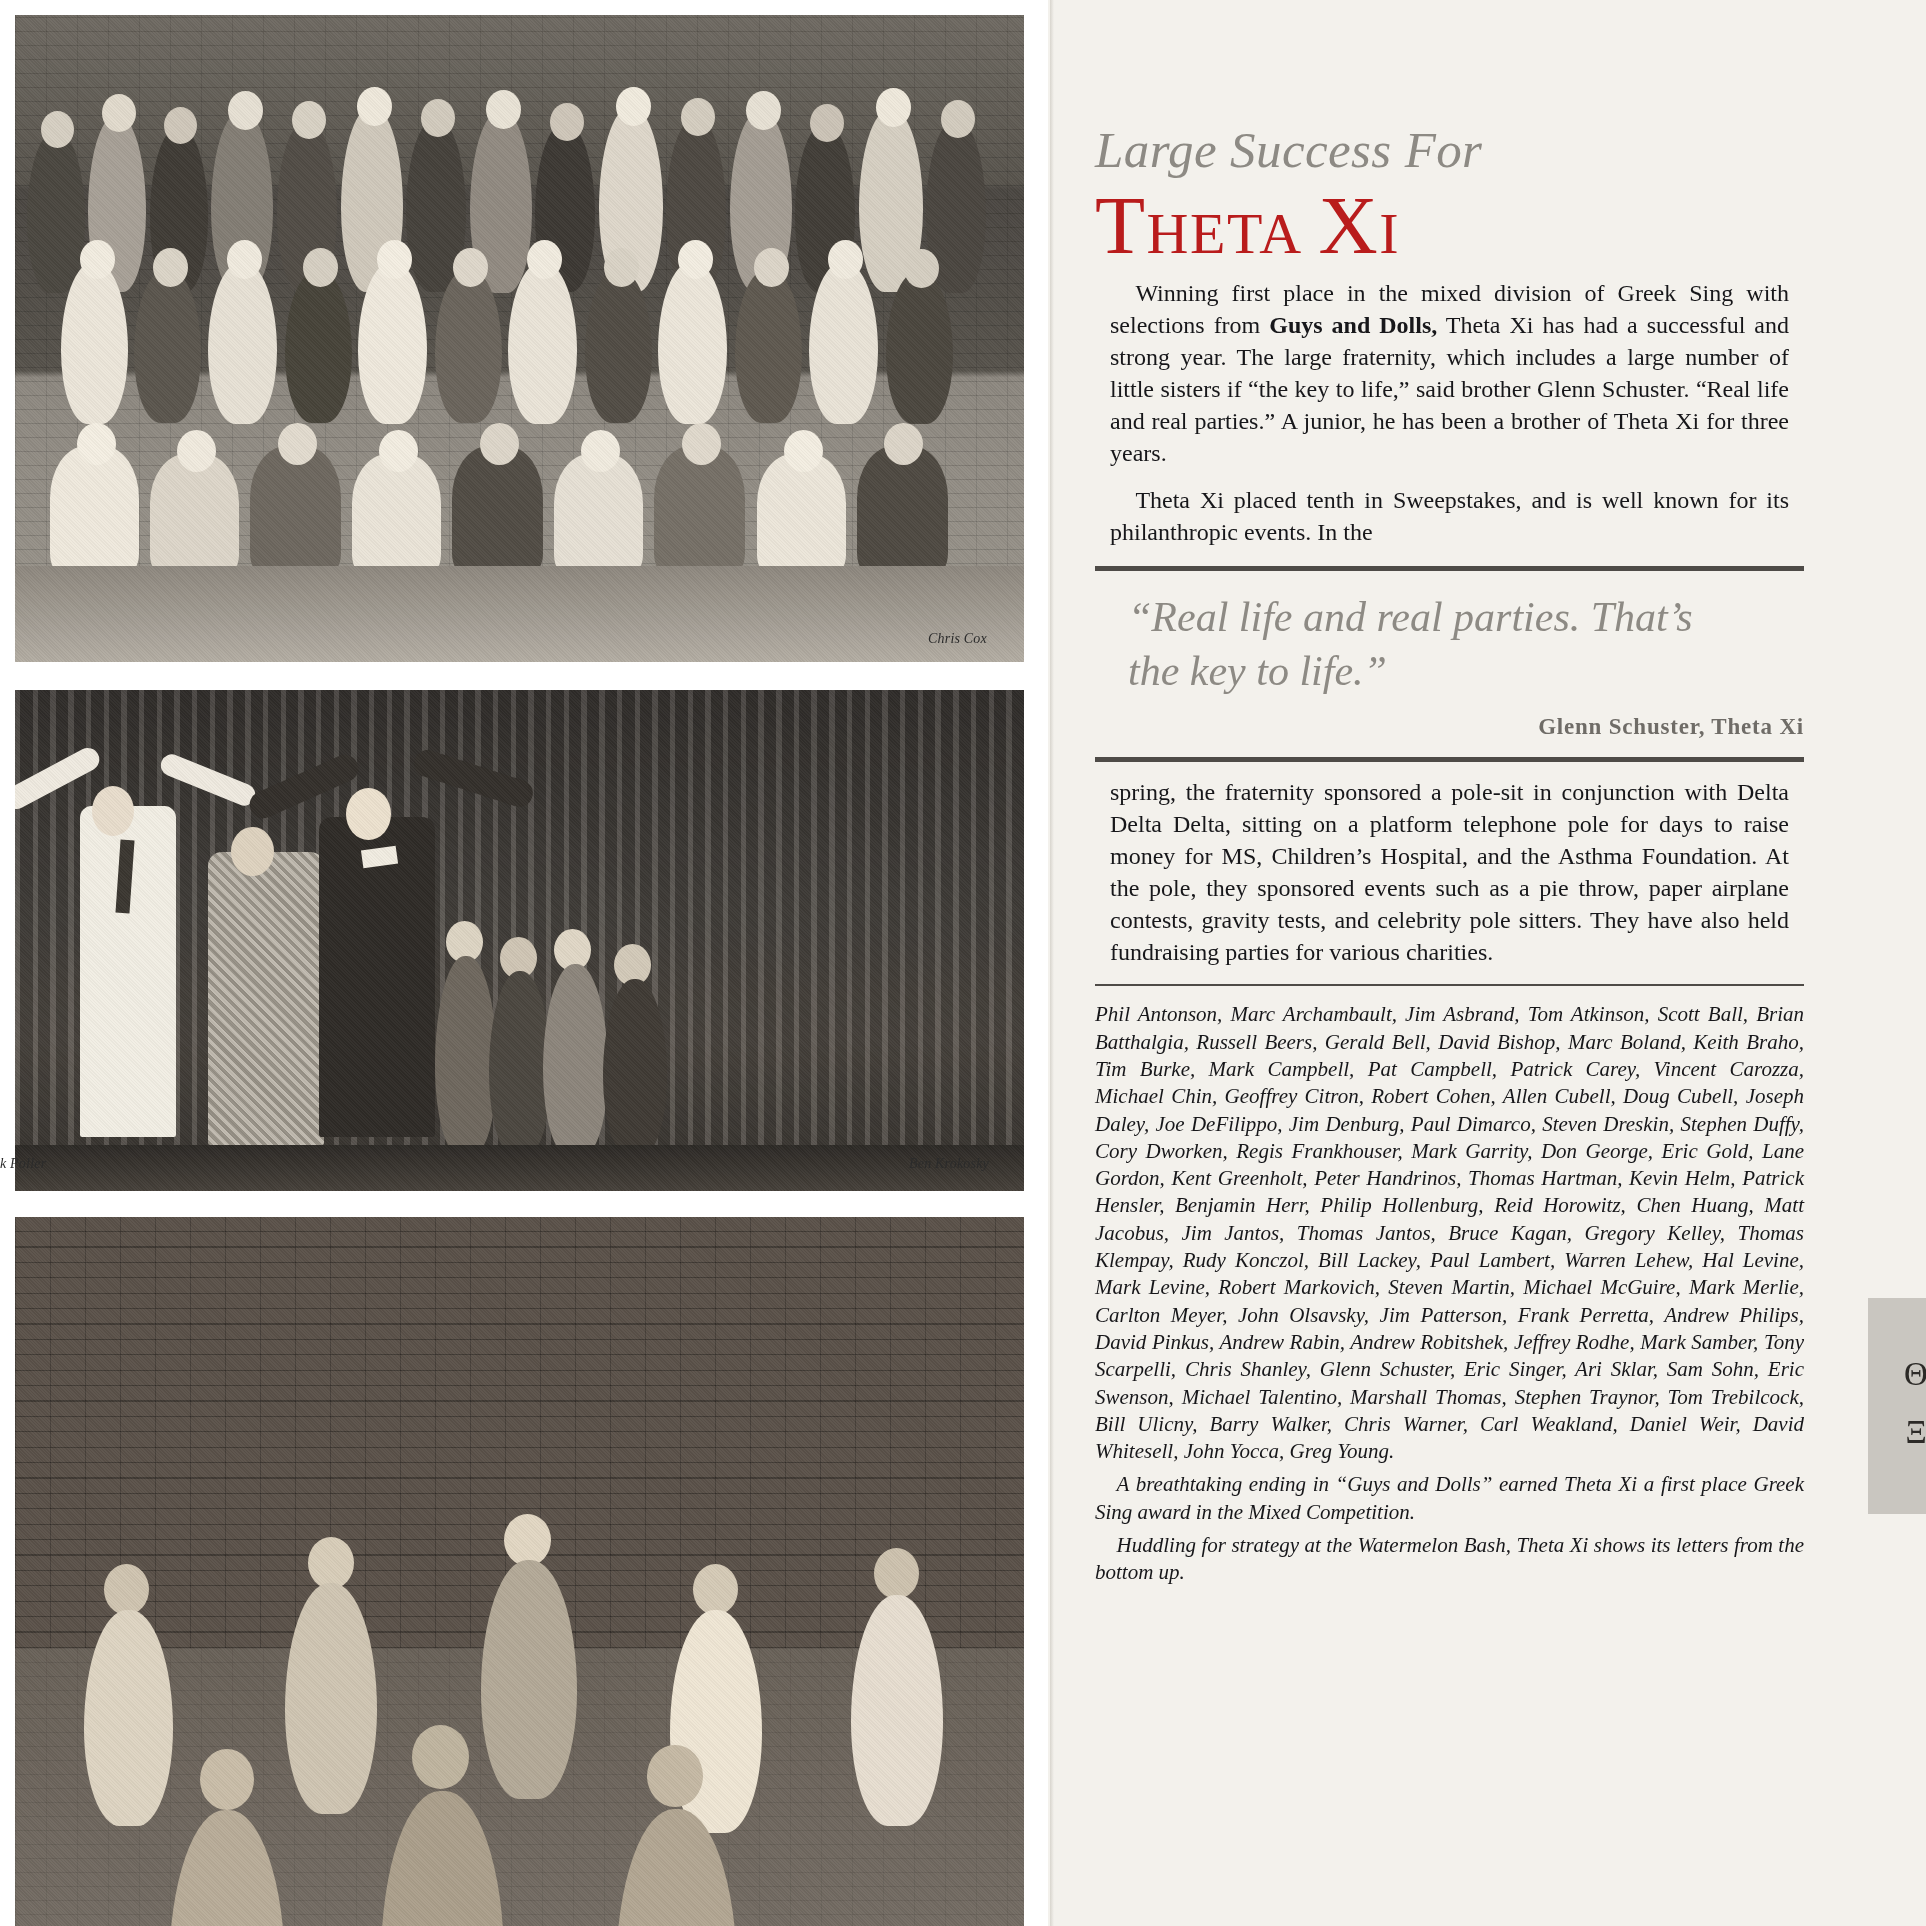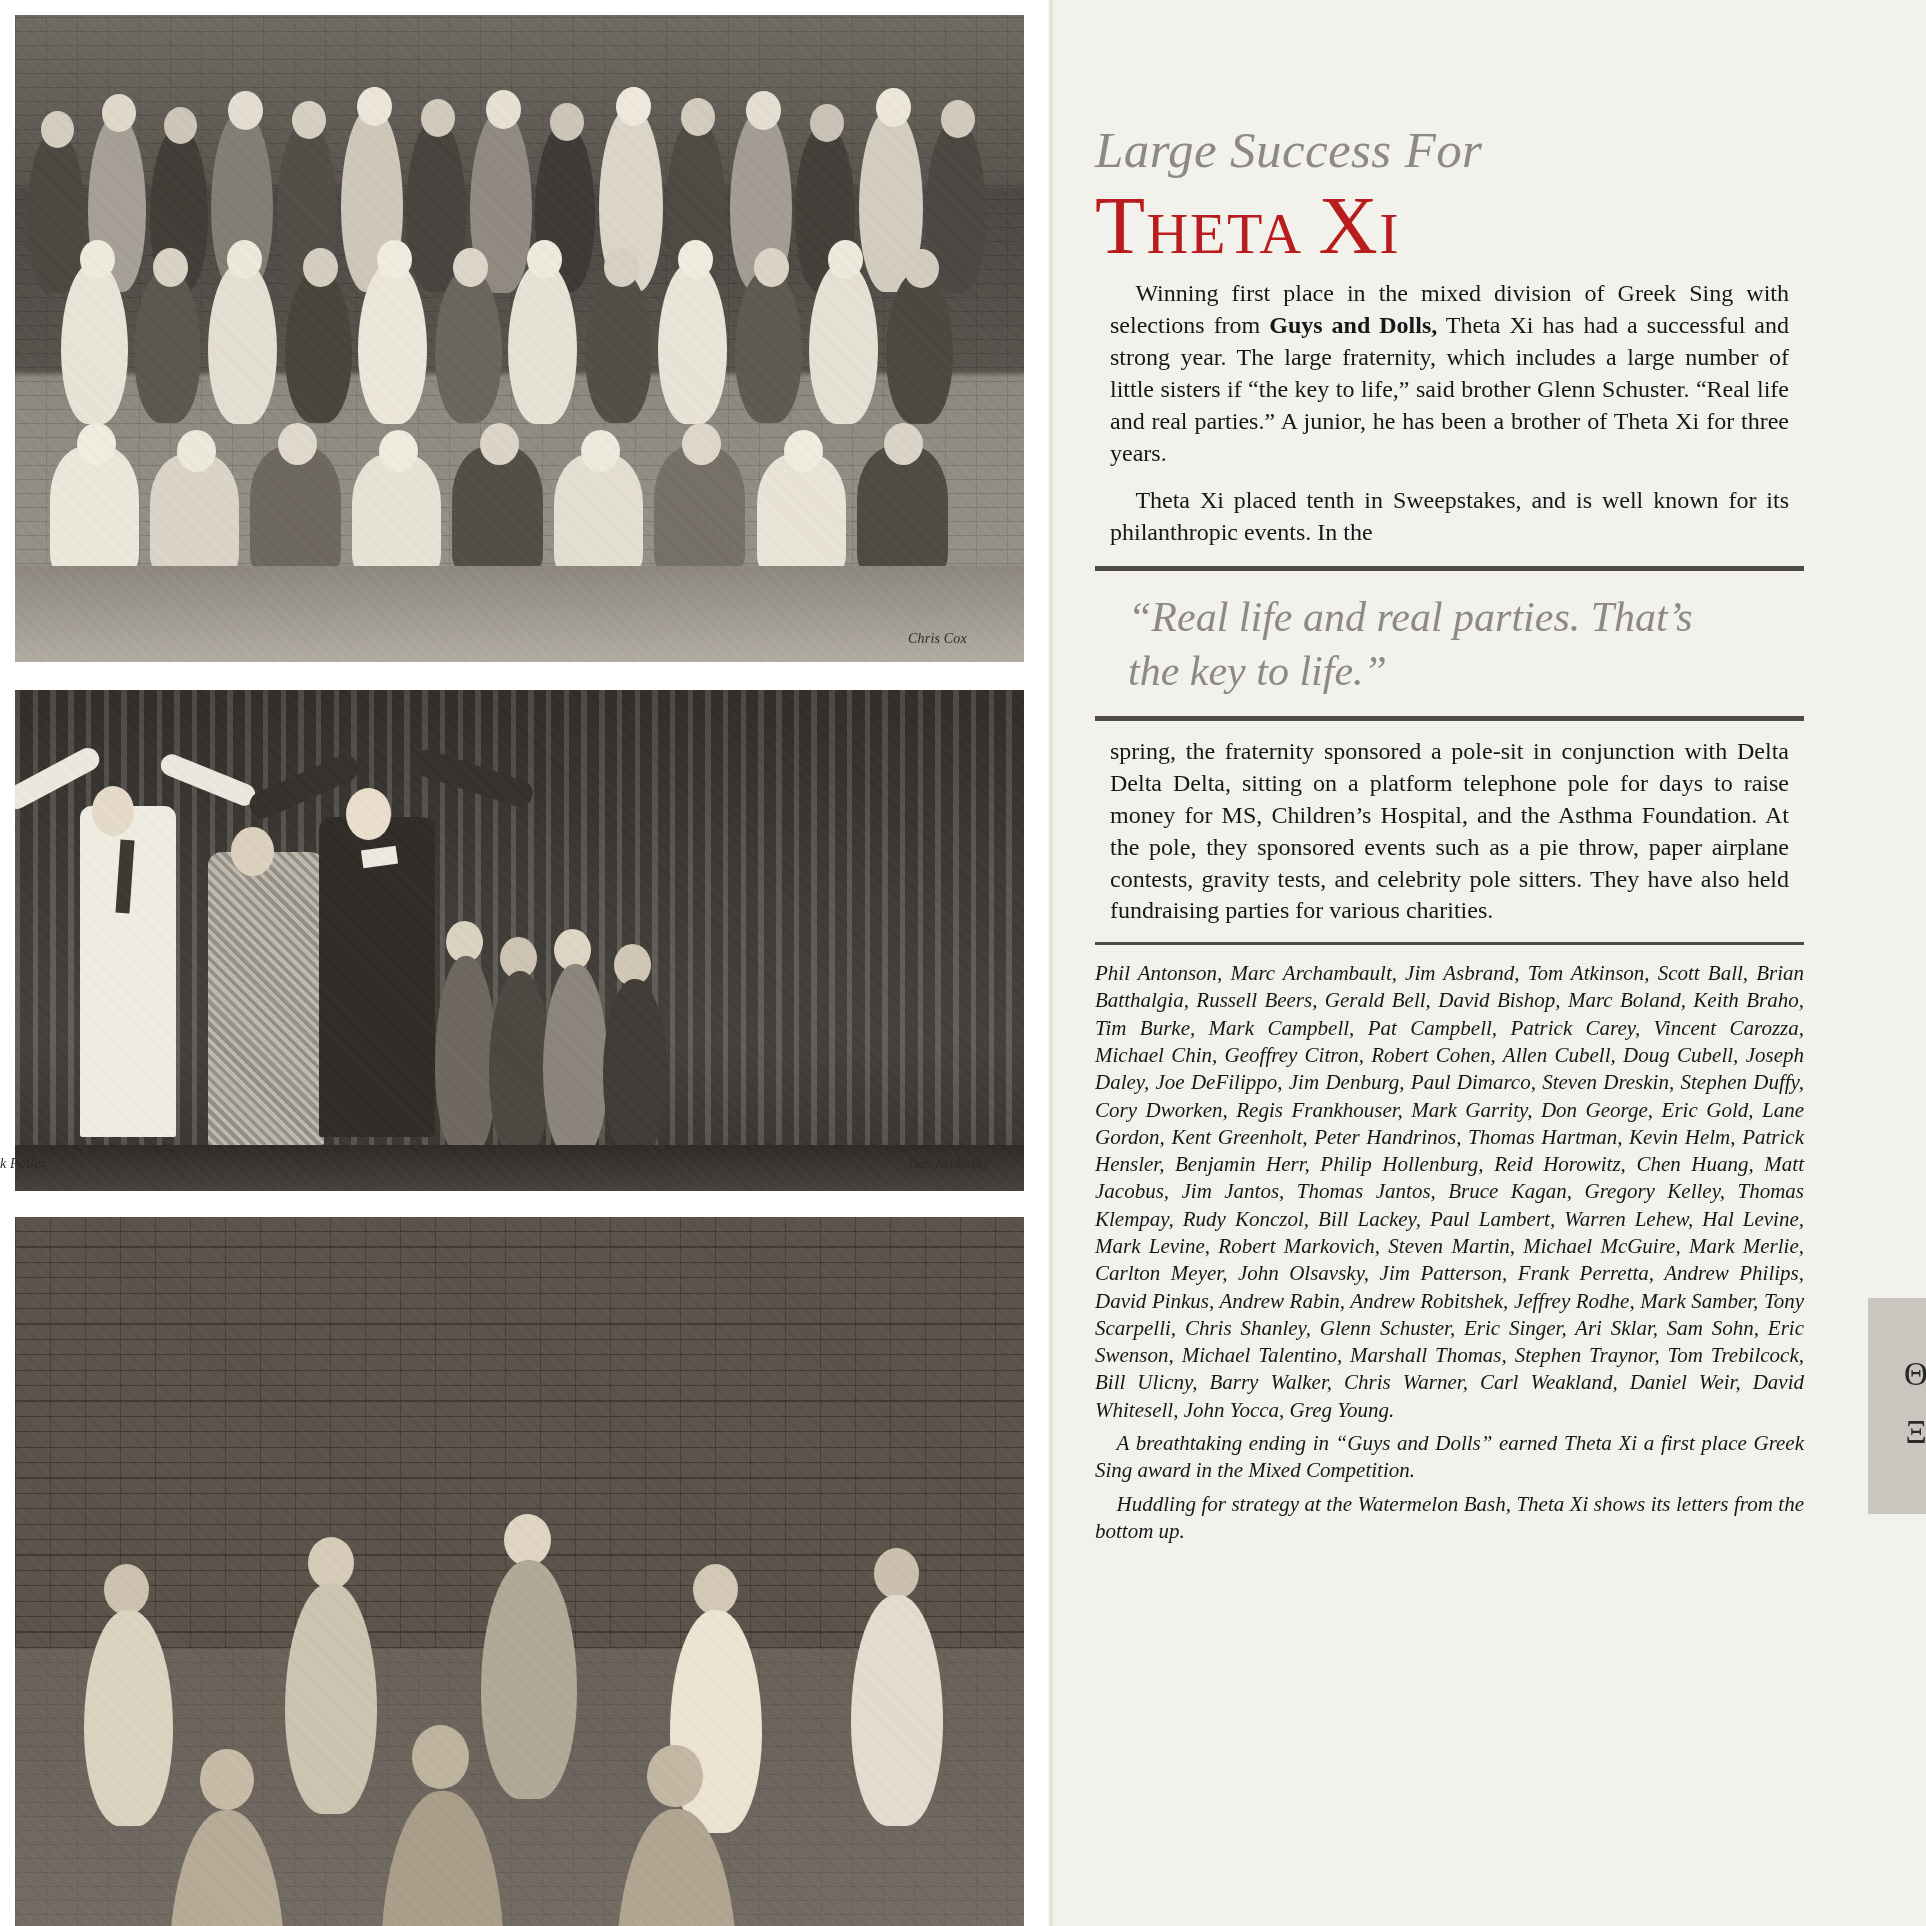--- a/index.html
+++ b/index.html
@@ -330,21 +330,21 @@
       <div class="person" style="left:639px;top:431px; width:91px; height:131px; background:#756f66; border-radius:40% 40% 18% 18% / 40% 40% 18% 18%;"></div>
       <div class="head" style="left:667px;top:408px; width:39px; height:42px; background:#e0d9cc;"></div>
       <div class="person" style="left:742px;top:439px; width:89px; height:123px; background:#ece6da; border-radius:40% 40% 18% 18% / 40% 40% 18% 18%;"></div>
       <div class="head" style="left:769px;top:415px; width:39px; height:42px; background:#f4eee2;"></div>
       <div class="person" style="left:842px;top:431px; width:91px; height:131px; background:#4e4941; border-radius:40% 40% 18% 18% / 40% 40% 18% 18%;"></div>
       <div class="head" style="left:869px;top:408px; width:39px; height:42px; background:#dcd5c8;"></div>
 
       <div style="position:absolute; left:0; top:551px; width:100%; height:96px; background:linear-gradient(180deg,#8d877e,#b3ada3);"></div>
       <div class="noise"></div>
     </div>
-    <div class="photo-credit" style="left:908px; top:631px;">Chris Cox</div>
+    <div class="photo-credit" style="left:928px; top:631px;">Chris Cox</div>
 
     <div class="photo" id="photo-greeksing">
       <div class="ph2-bg"></div>
       <div class="organ-pipes"></div>
 
       <div style="position:absolute; left:65px; top:116px; width:96px; height:331px; background:#f2eee4; border-radius:11.6px 11.6px 2.3px 2.3px;"></div>
       <div style="position:absolute; left:77px; top:96px; width:42px; height:50px; background:#e8ddcc; border-radius:50%;"></div>
       <div style="position:absolute; left:-15.4px; top:77px; width:104px; height:23px; background:#efeae0; transform:rotate(-28deg); border-radius:11.6px;"></div>
       <div style="position:absolute; left:143px; top:79px; width:100px; height:22.3px; background:#efeae0; transform:rotate(22deg); border-radius:11.6px;"></div>
       <div style="position:absolute; left:103px; top:150px; width:14px; height:73px; background:#3a3630; transform:rotate(4deg);"></div>
@@ -427,20 +427,21 @@
       <div class="body-text">
         <p class="indent">
           <span>Winning first place in the mixed division of Greek Sing with selections from </span><b>Guys and Dolls,</b><span> Theta Xi has had a successful and strong year. The large fraternity, which includes a large number of little sisters if “the key to life,” said brother Glenn Schuster. “Real life and real parties.” A junior, he has been a brother of Theta Xi for three years.</span>
         </p>
         <p class="indent">Theta Xi placed tenth in Sweepstakes, and is well known for its philanthropic events. In the</p>
       </div>
 
       <div class="rule-thick"></div>
 
       <div class="pullquote">“Real life and real parties. That’s the key to life.”</div>
+      <div class="pullquote-attr">Glenn Schuster, Theta Xi</div>
 
       <div class="rule-thick"></div>
 
       <div class="body-text">
         <p>spring, the fraternity sponsored a pole-sit in conjunction with Delta Delta Delta, sitting on a platform telephone pole for days to raise money for MS, Children’s Hospital, and the Asthma Foundation. At the pole, they sponsored events such as a pie throw, paper airplane contests, gravity tests, and celebrity pole sitters. They have also held fundraising parties for various charities.</p>
       </div>
 
       <div class="rule-thin"></div>
 
       <div class="roster">Phil Antonson, Marc Archambault, Jim Asbrand, Tom Atkinson, Scott Ball, Brian Batthalgia, Russell Beers, Gerald Bell, David Bishop, Marc Boland, Keith Braho, Tim Burke, Mark Campbell, Pat Campbell, Patrick Carey, Vincent Carozza, Michael Chin, Geoffrey Citron, Robert Cohen, Allen Cubell, Doug Cubell, Joseph Daley, Joe DeFilippo, Jim Denburg, Paul Dimarco, Steven Dreskin, Stephen Duffy, Cory Dworken, Regis Frankhouser, Mark Garrity, Don George, Eric Gold, Lane Gordon, Kent Greenholt, Peter Handrinos, Thomas Hartman, Kevin Helm, Patrick Hensler, Benjamin Herr, Philip Hollenburg, Reid Horowitz, Chen Huang, Matt Jacobus, Jim Jantos, Thomas Jantos, Bruce Kagan, Gregory Kelley, Thomas Klempay, Rudy Konczol, Bill Lackey, Paul Lambert, Warren Lehew, Hal Levine, Mark Levine, Robert Markovich, Steven Martin, Michael McGuire, Mark Merlie, Carlton Meyer, John Olsavsky, Jim Patterson, Frank Perretta, Andrew Philips, David Pinkus, Andrew Rabin, Andrew Robitshek, Jeffrey Rodhe, Mark Samber, Tony Scarpelli, Chris Shanley, Glenn Schuster, Eric Singer, Ari Sklar, Sam Sohn, Eric Swenson, Michael Talentino, Marshall Thomas, Stephen Traynor, Tom Trebilcock, Bill Ulicny, Barry Walker, Chris Warner, Carl Weakland, Daniel Weir, David Whitesell, John Yocca, Greg Young.</div>

